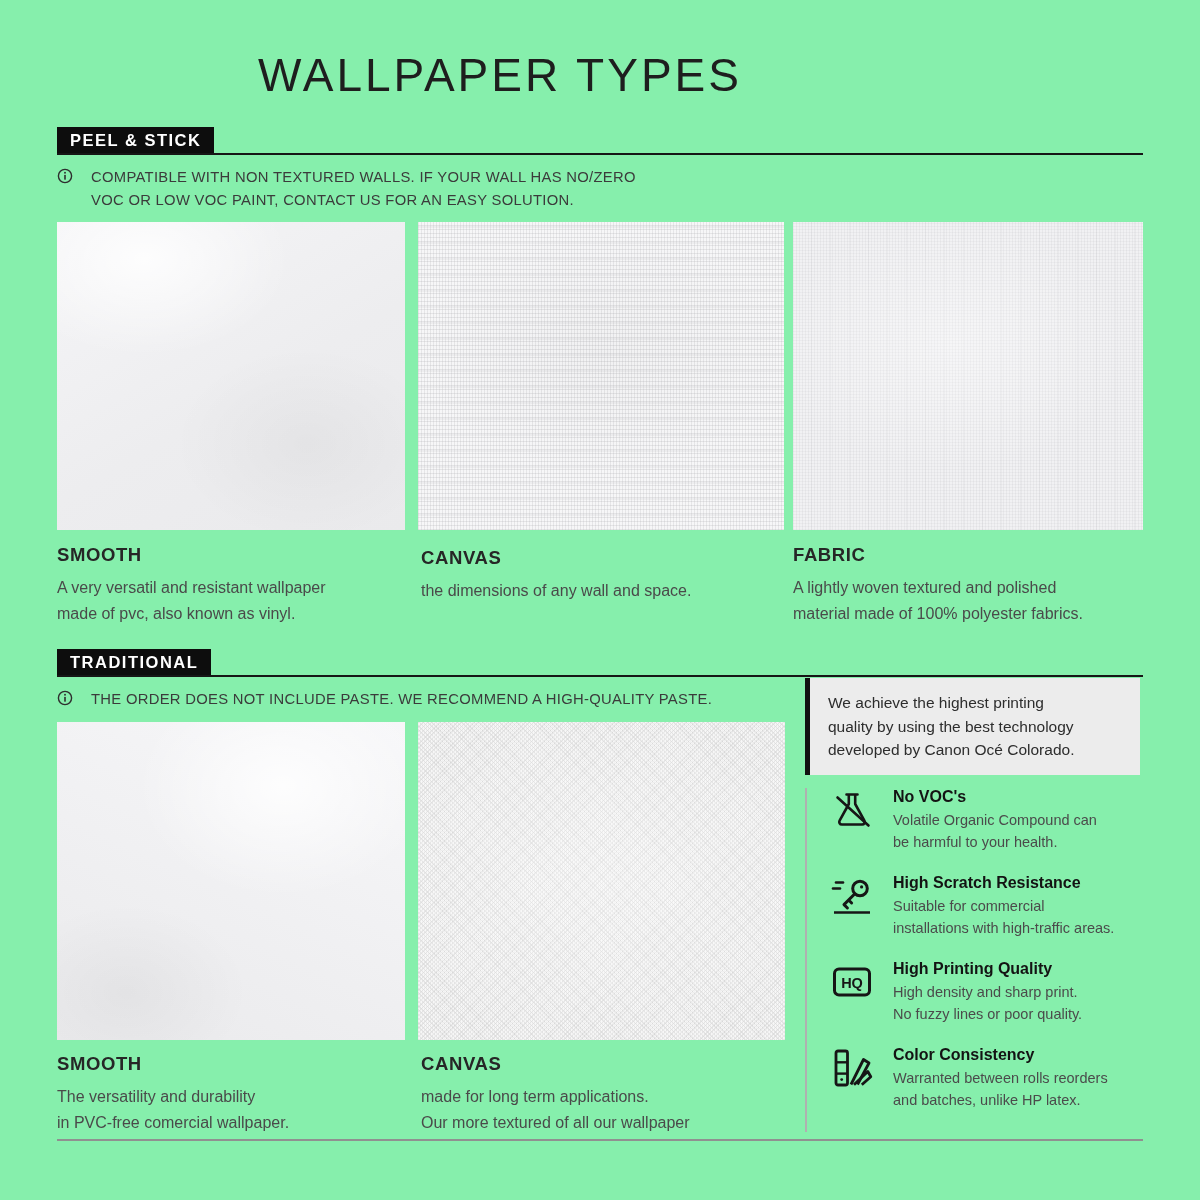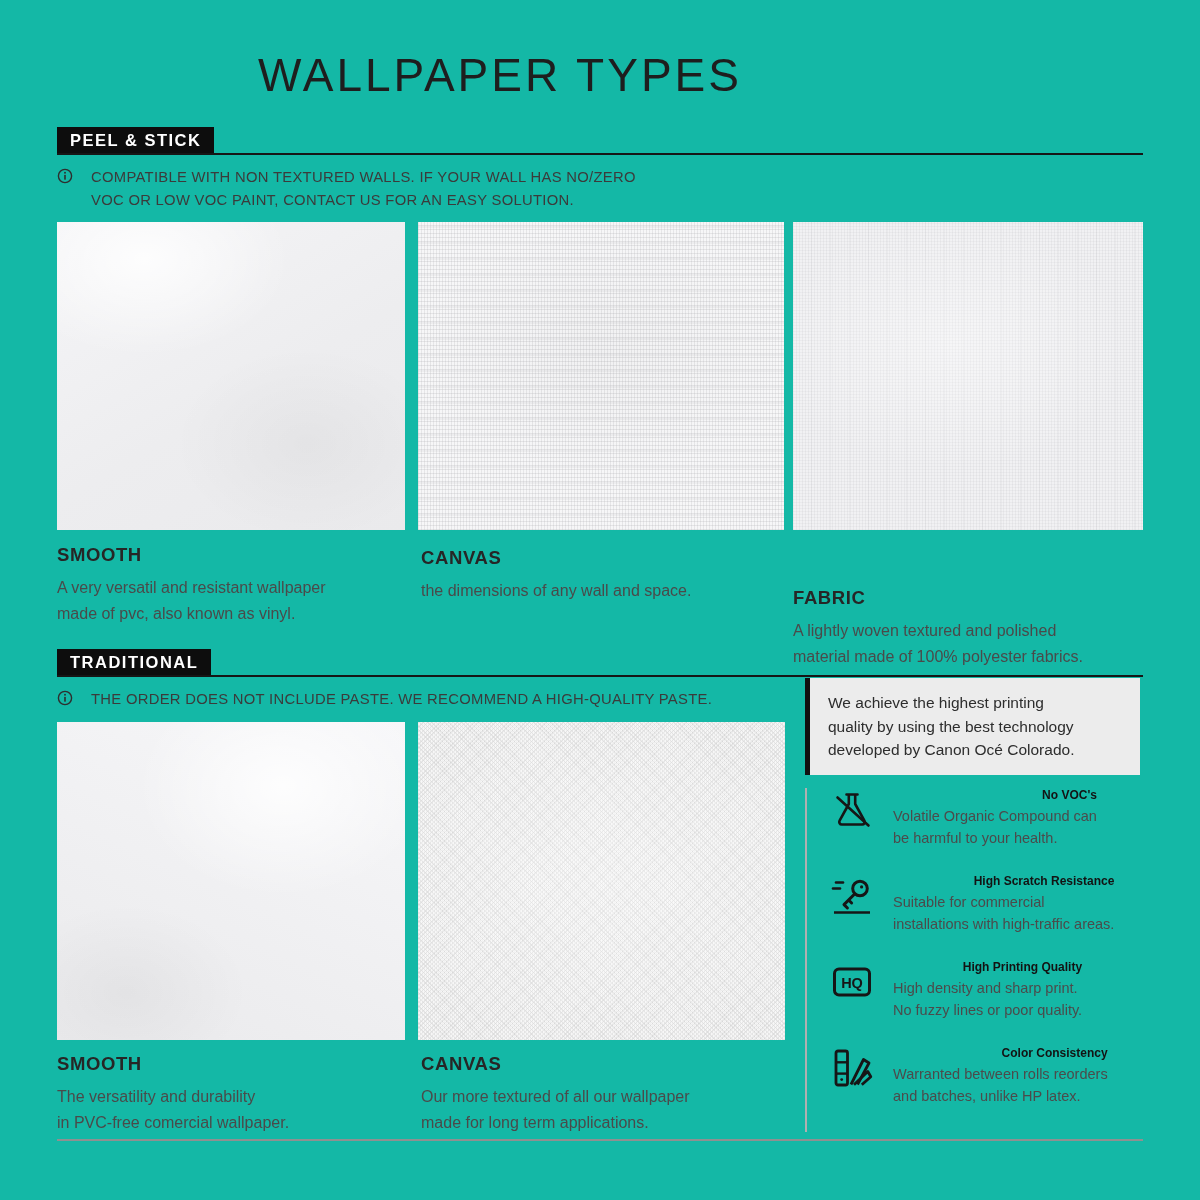--- a/index.html
+++ b/index.html
@@ -1,18 +1,18 @@
 <!DOCTYPE html>
 <html><head>
 <meta charset="utf-8">
 <style>
   * { margin:0; padding:0; box-sizing:border-box; }
   html,body { background:#ffffff; }
   .page {
-    position:relative; width:1200px; height:1200px; background:#14b8a6;
+    position:relative; width:1200px; height:1200px; background:#86efac;
     font-family:"Liberation Sans", sans-serif; color:#1b1b1b; overflow:hidden;
   }
   .abs { position:absolute; }
 
   
   .title {
     left:0; top:48px; width:1000px; text-align:center;
     font-size:46px; font-weight:300; letter-spacing:3px; color:#1e1e1e;
   }
 
@@ -88,21 +88,21 @@
   }
   .quote div { font-size:15.5px; line-height:23.5px; color:#2d2d2d; white-space:nowrap; }
 
   
   .features {
     left:805px; top:788px; width:338px;
     border-left:2px solid #b0b0b0; padding-left:22px;
   }
   .feature { display:flex; gap:18px; margin-bottom:20px; min-height:66px; }
   .feature-icon { flex:none; width:46px; height:46px; display:flex; align-items:flex-start; justify-content:center; }
-  .feature-title { font-size:12px; font-weight:700; color:#131313; margin-bottom:4px;text-align:right; }
+  .feature-title { font-size:16px; font-weight:700; color:#131313; margin-bottom:4px; }
   .feature-desc { font-size:14.5px; color:#4b4b4b; line-height:21.5px; white-space:nowrap; }
 
   
   .bottom-rule { left:57px; top:1139px; width:1086px; height:2px; background:#909090; }
 
   svg .stroke { stroke:#161616; fill:none; }
 </style>
 </head>
 <body>
 
@@ -134,21 +134,21 @@
 
   <div class="abs caption" style="left:57px; top:544px; width:348px;">
     <h3>SMOOTH</h3>
     <div class="cap-line">A very versatil and resistant wallpaper</div>
     <div class="cap-line">made of pvc, also known as vinyl.</div>
   </div>
   <div class="abs caption" style="left:421px; top:547px; width:366px;">
     <h3>CANVAS</h3>
     <div class="cap-line">the dimensions of any wall and space.</div>
   </div>
-  <div class="abs caption" style="left:793px; top:544px; width:350px;margin-top:43px;">
+  <div class="abs caption" style="left:793px; top:544px; width:350px;">
     <h3>FABRIC</h3>
     <div class="cap-line">A lightly woven textured and polished</div>
     <div class="cap-line">material made of 100% polyester fabrics.</div>
   </div>
 
   <div class="abs section-bar" style="top:649px;">
     <span class="section-label">TRADITIONAL</span>
   </div>
 
   <div class="abs note" style="top:688px;text-align:center;">
@@ -167,22 +167,22 @@
   <div class="abs swatch tx-smooth-b" style="left:57px; top:722px; width:348px; height:318px;"></div>
   <div class="abs swatch tx-canvas-b" style="left:418px; top:722px; width:367px; height:318px;"></div>
 
   <div class="abs caption" style="left:57px; top:1053px; width:348px;">
     <h3>SMOOTH</h3>
     <div class="cap-line">The versatility and durability</div>
     <div class="cap-line">in PVC-free comercial wallpaper.</div>
   </div>
   <div class="abs caption" style="left:421px; top:1053px; width:366px;">
     <h3>CANVAS</h3>
+    <div class="cap-line">made for long term applications.</div>
     <div class="cap-line">Our more textured of all our wallpaper</div>
-    <div class="cap-line">made for long term applications.</div>
   </div>
 
   <div class="abs quote">
     <div>We achieve the highest printing</div>
     <div>quality by using the best technology</div>
     <div>developed by Canon Océ Colorado.</div>
   </div>
 
   <div class="abs features">
 

